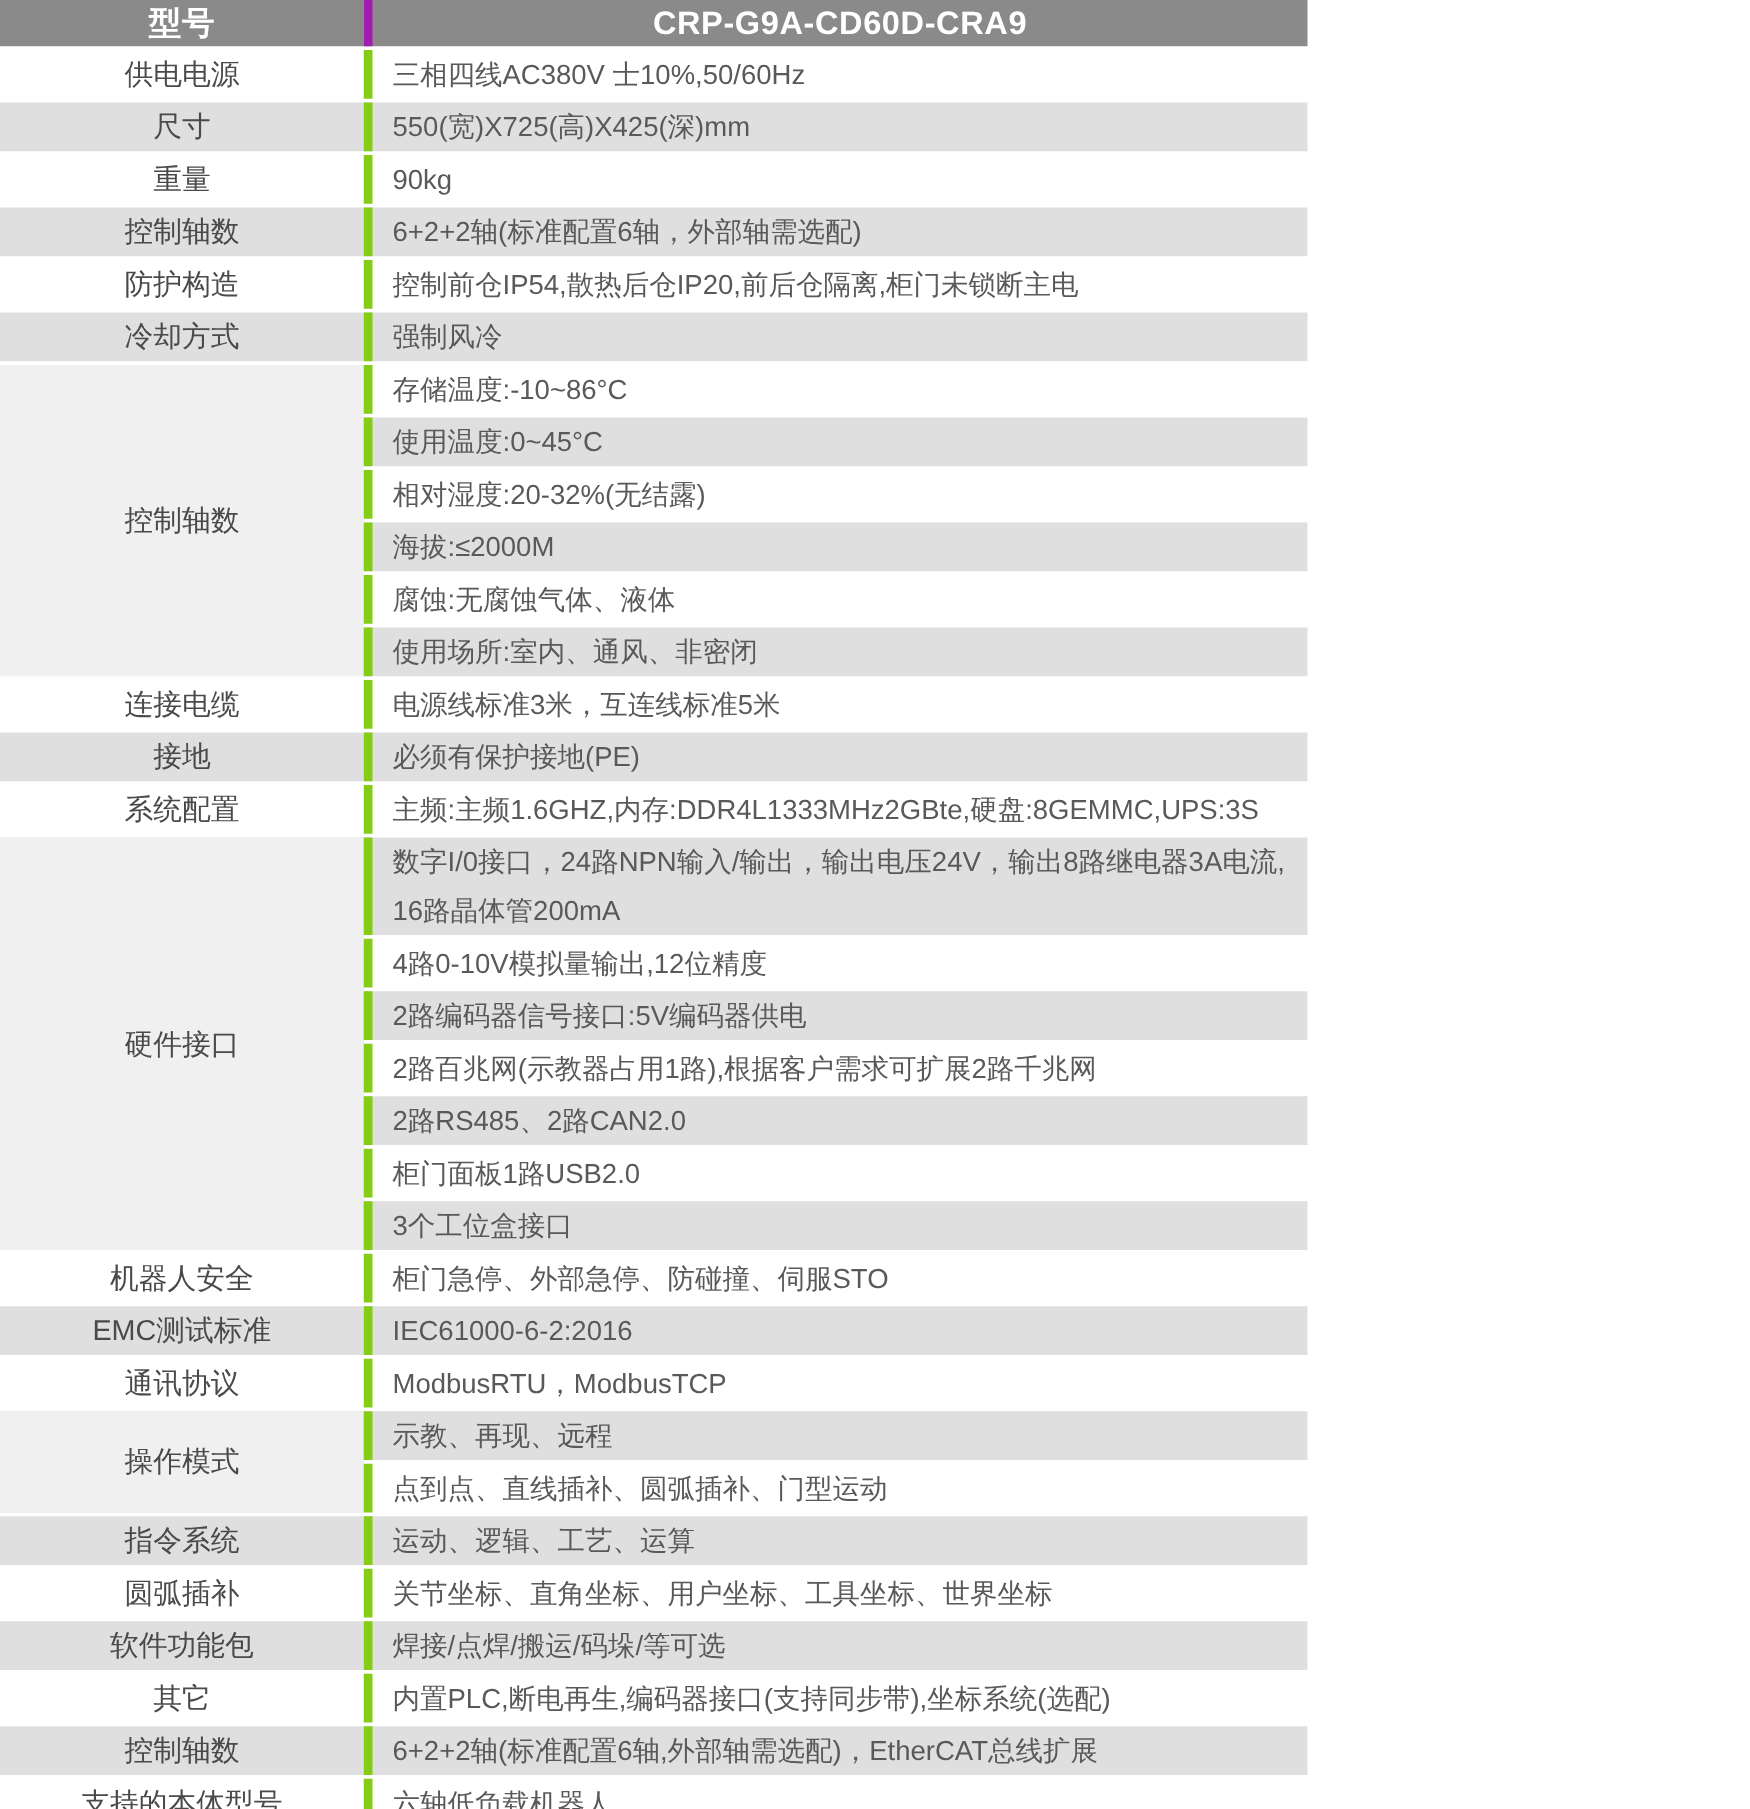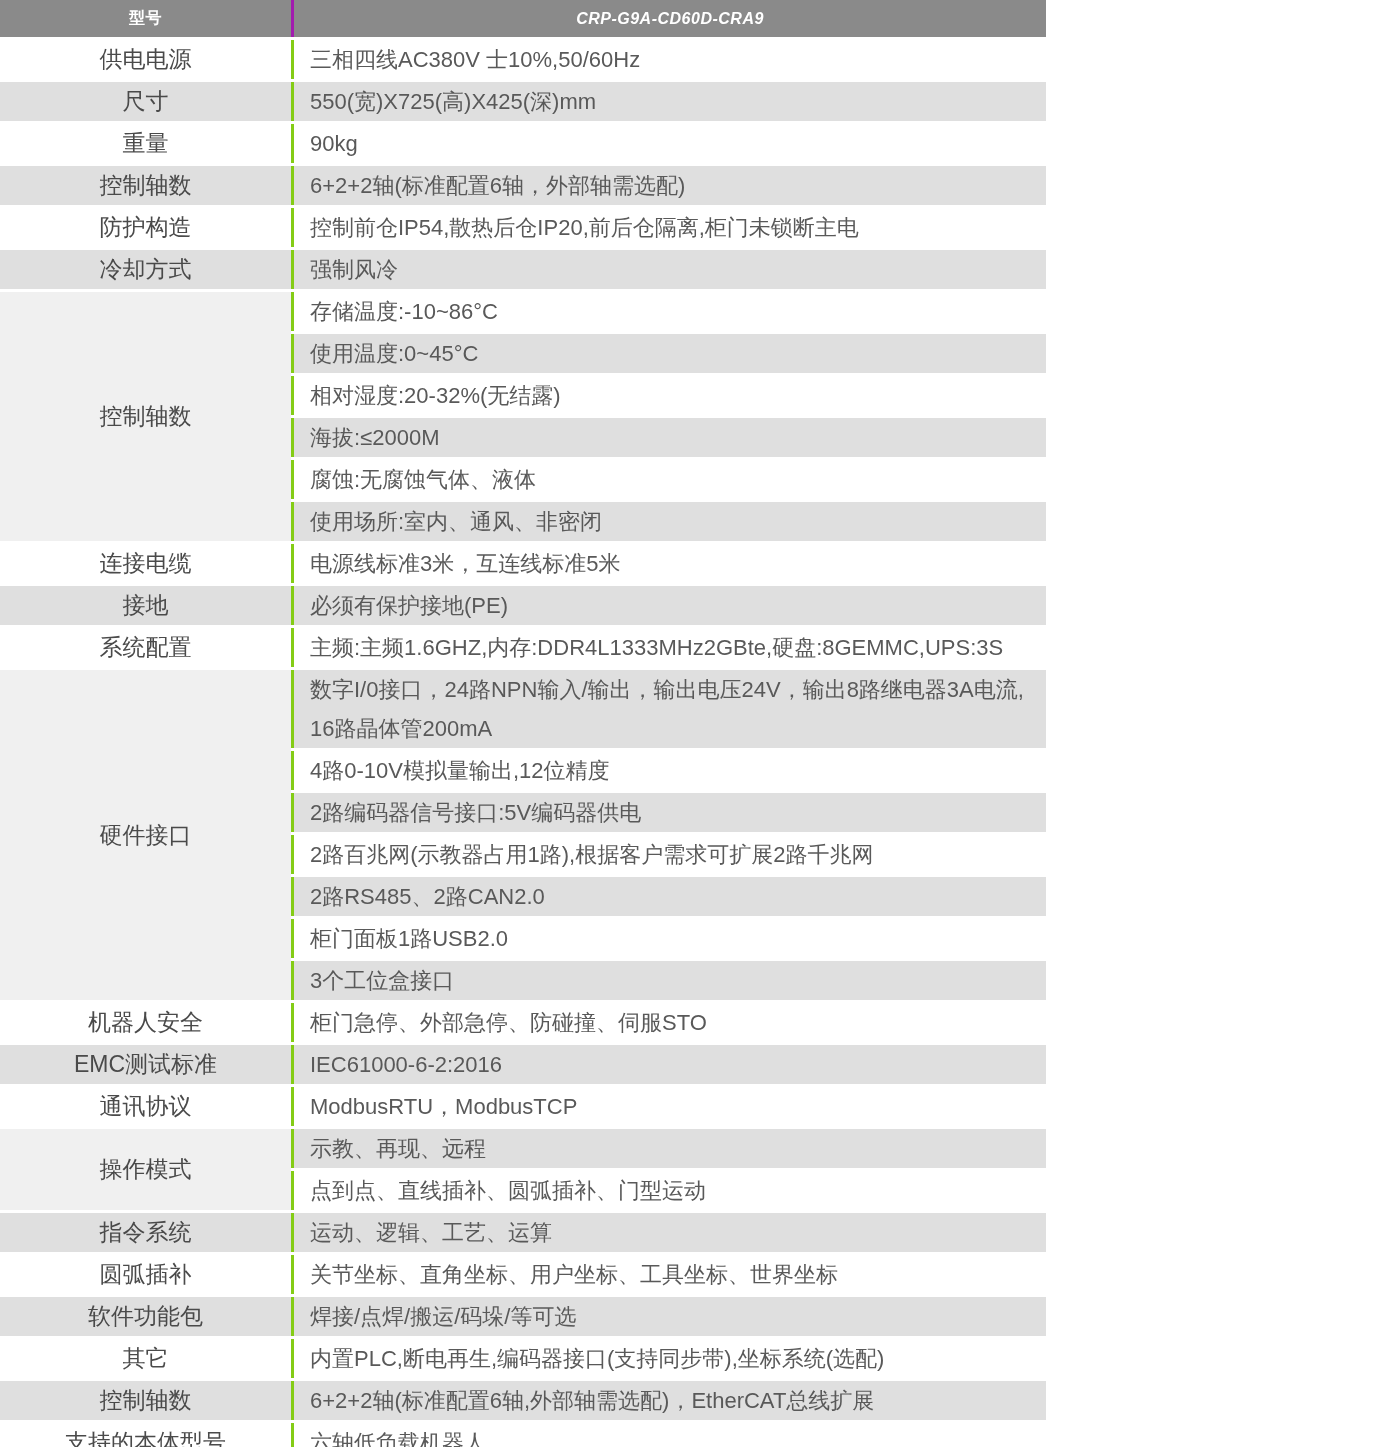--- a/index.html
+++ b/index.html
@@ -27,50 +27,49 @@
   table.spec col.c-value { width: 755px; }
   th, td {
     box-sizing: border-box;
     vertical-align: middle;
     overflow: hidden;
   }
   thead th {
     height: 37px;
     background: var(--header-bg, #8a8a8a);
     color: var(--header-text, #ffffff);
-    font-size: 16px;
+    font-size: 26px;
     font-weight: bold;
     text-align: center;
     letter-spacing: 0.5px;
     margin-left: 43px;
   }
   thead th.val-head {
-    border-left: 3px solid #a21caf;
-    font-style: italic;
+    border-left: 7px solid #a21caf;
   }
   tbody td { height: 38px; }
   tbody tr.alt { background: var(--row-alt-bg, #dfdfdf); }
   tbody tr.plain { background: #ffffff; }
   td.label {
     color: var(--label-text, #4a4a4a);
     font-size: 23px;
     font-weight: normal;
     text-align: center;
     padding: 0 10px;
   }
   td.label.group {
     background: var(--group-label-bg, #f0f0f0);
   }
   td.val {
     color: var(--value-text, #595959);
     font-size: 22px;
     line-height: 39px;
     text-align: left;
     padding: 0 8px 0 16px;
-    border-left: 3px solid #84cc16;
+    border-left: 7px solid #84cc16;
     white-space: pre-line;
   }
 </style>
 </head>
 <body>
 
 <div class="page">
   <table class="spec">
     <colgroup>
       <col class="c-label">

